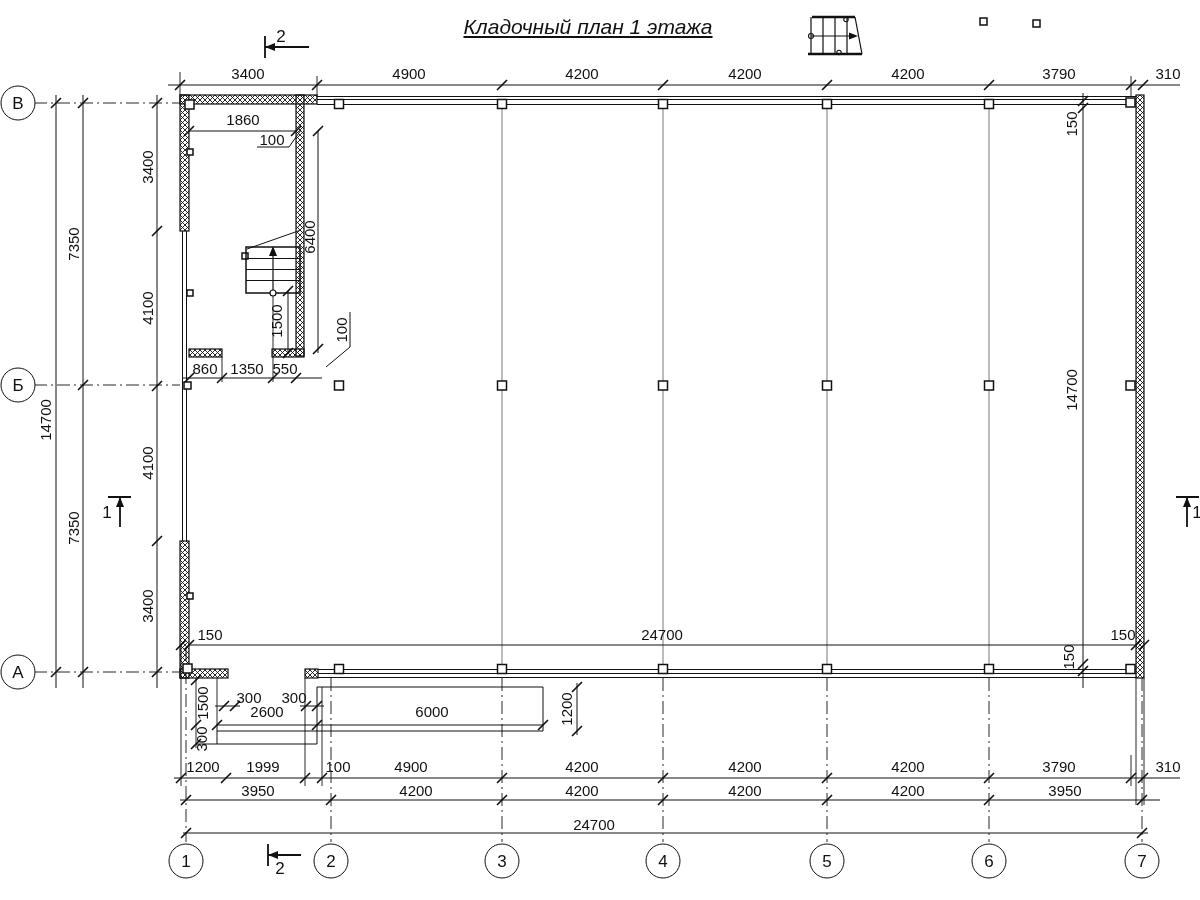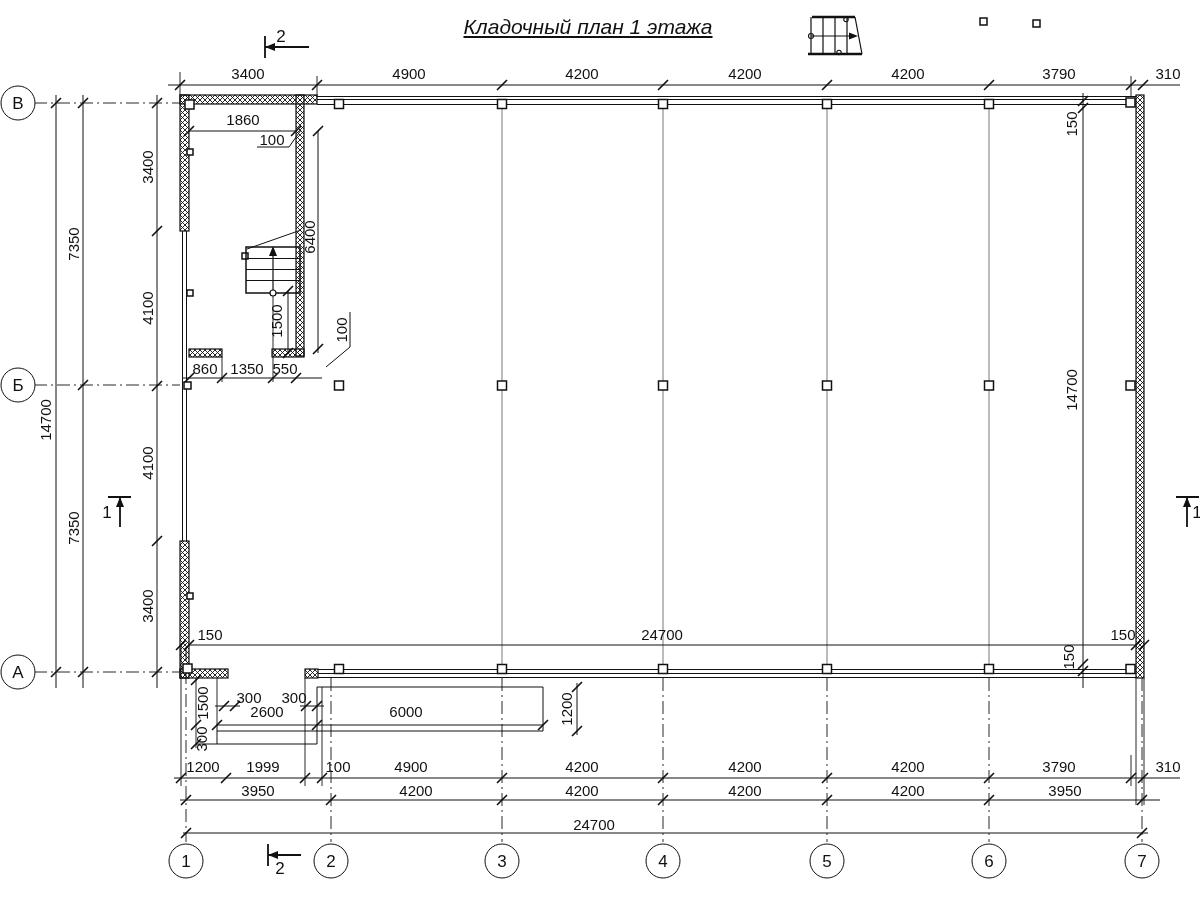--- a/index.html
+++ b/index.html
@@ -149,21 +149,21 @@
 <div class="lbl" style="left:210px;top:634px">150</div>
 <div class="lbl" style="left:662px;top:634px">24700</div>
 <div class="lbl" style="left:1123px;top:634px">150</div>
 <div class="lblv" style="left:1071px;top:124px">150</div>
 <div class="lblv" style="left:1071px;top:390px">14700</div>
 <div class="lblv" style="left:1068px;top:657px">150</div>
 
 <div class="lbl" style="left:249px;top:697px">300</div>
 <div class="lbl" style="left:294px;top:697px">300</div>
 <div class="lbl" style="left:267px;top:711px">2600</div>
-<div class="lbl" style="left:406px;top:711px">6000</div>
+<div class="lbl" style="left:432px;top:711px">6000</div>
 <div class="lblv" style="left:566px;top:709px">1200</div>
 <div class="lblv" style="left:202px;top:703px">1500</div>
 <div class="lblv" style="left:201px;top:739px">300</div>
 
 <div class="lbl" style="left:203px;top:766px">1200</div>
 <div class="lbl" style="left:263px;top:766px">1999</div>
 <div class="lbl" style="left:338px;top:766px">100</div>
 <div class="lbl" style="left:411px;top:766px">4900</div>
 <div class="lbl" style="left:582px;top:766px">4200</div>
 <div class="lbl" style="left:745px;top:766px">4200</div>

